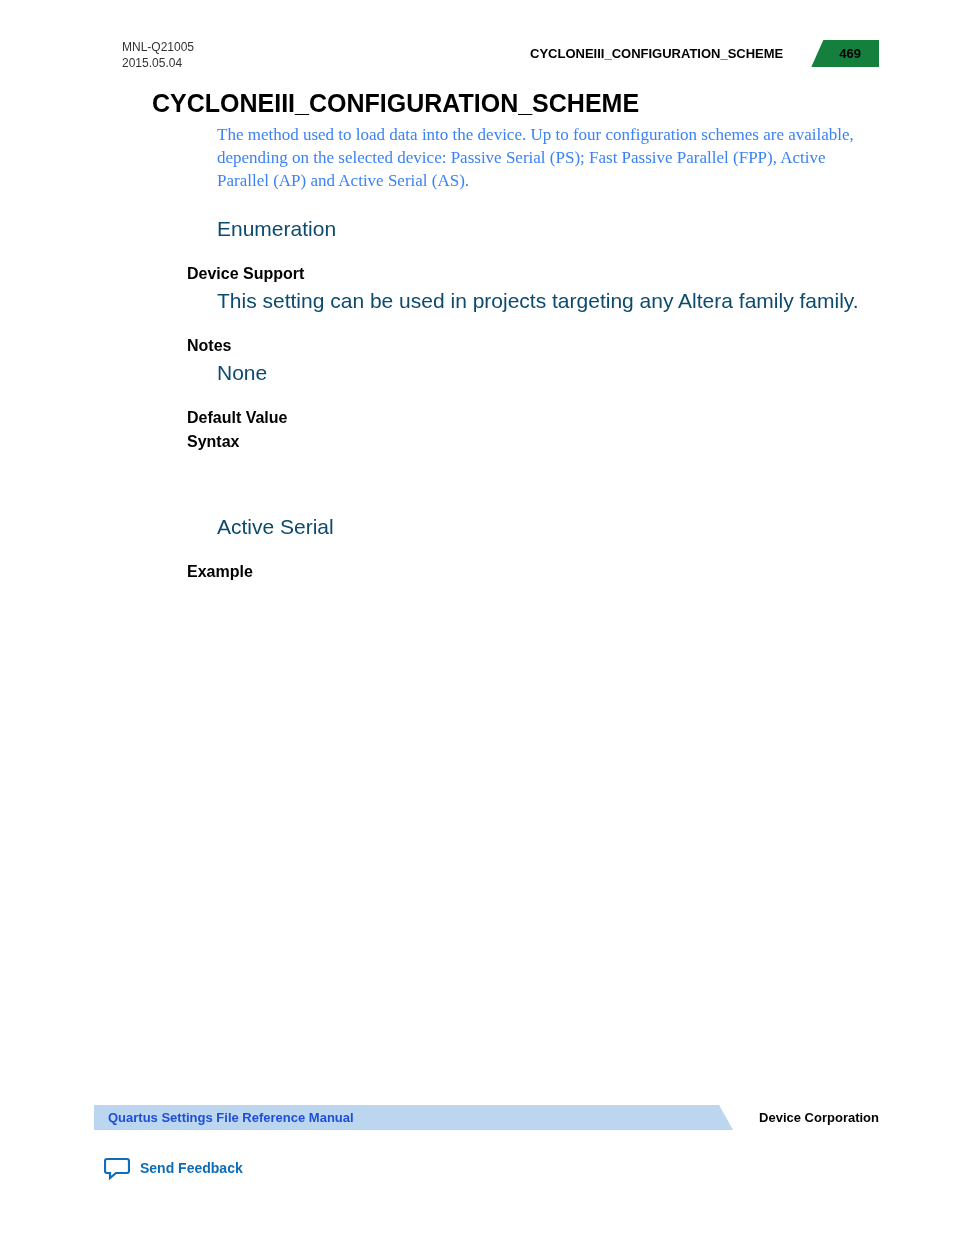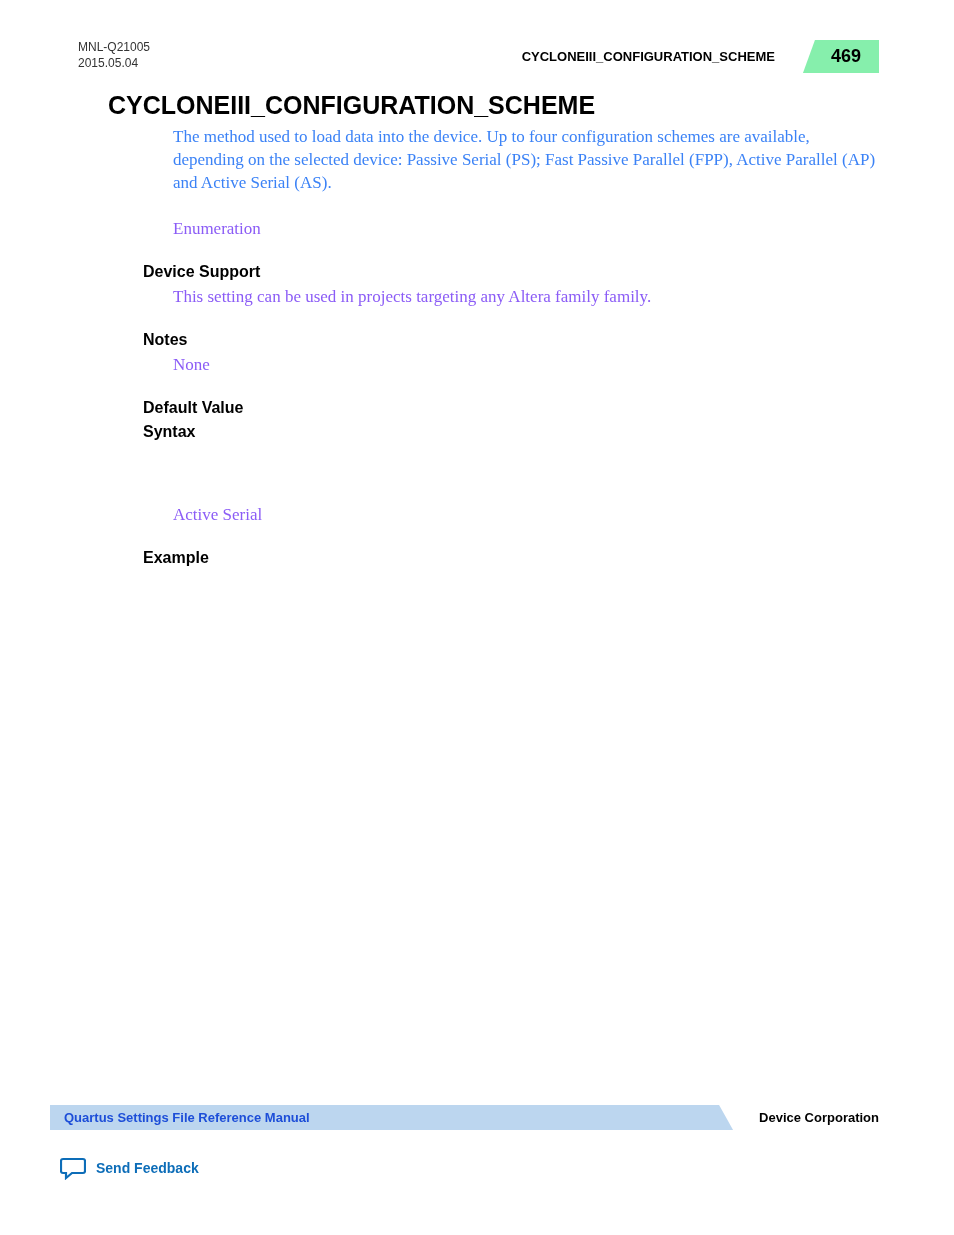--- a/index.html
+++ b/index.html
@@ -11,20 +11,21 @@
     width: 954px;
     height: 1235px;
     position: relative;
     box-sizing: border-box;
   }
   .page {
     padding: 40px 75px 40px 78px;
     box-sizing: border-box;
     height: 100%;
     position: relative;
+    margin-left: 44px;
   }
   .header-row {
     display: flex;
     justify-content: space-between;
     align-items: flex-start;
     margin-bottom: 18px;
   }
   .doc-id-block {
     font-family: Arial, Helvetica, sans-serif;
     font-size: 12px;
@@ -36,25 +37,25 @@
     align-items: center;
   }
   .header-topic {
     font-family: Arial, Helvetica, sans-serif;
     font-weight: bold;
     font-size: 13px;
     color: #000;
     margin-right: 28px;
   }
   .page-number-box {
-    background: #86efac;
+    background: #15803d;
     padding: 6px 18px 6px 28px;
     font-family: Arial, Helvetica, sans-serif;
     font-weight: bold;
-    font-size: 18px;
+    font-size: 13px;
     color: #000;
     clip-path: polygon(12px 0, 100% 0, 100% 100%, 0 100%);
   }
   h1.main-heading {
     font-family: Arial, Helvetica, sans-serif;
     font-weight: bold;
     font-size: 25px;
     margin: 0 0 6px 30px;
     color: #000;
   }
@@ -66,24 +67,24 @@
     color: #3b82f6;
   }
   .section-label {
     font-family: Arial, Helvetica, sans-serif;
     font-weight: bold;
     font-size: 16px;
     margin: 0 0 6px 65px;
     color: #000;
   }
   .section-value {
-    font-family: Liberation Serif, serif;
-    font-size: 17px;
+    font-family: Liberation Sans, sans-serif;
+    font-size: 21px;
     margin: 0 0 24px 95px;
-    color: #8b5cf6;
+    color: #0c4a6e;
   }
   .section-label.no-value {
     margin-bottom: 64px;
   }
   .footer-bar {
     position: absolute;
     left: 50px;
     right: 75px;
     bottom: 105px;
     display: flex;

